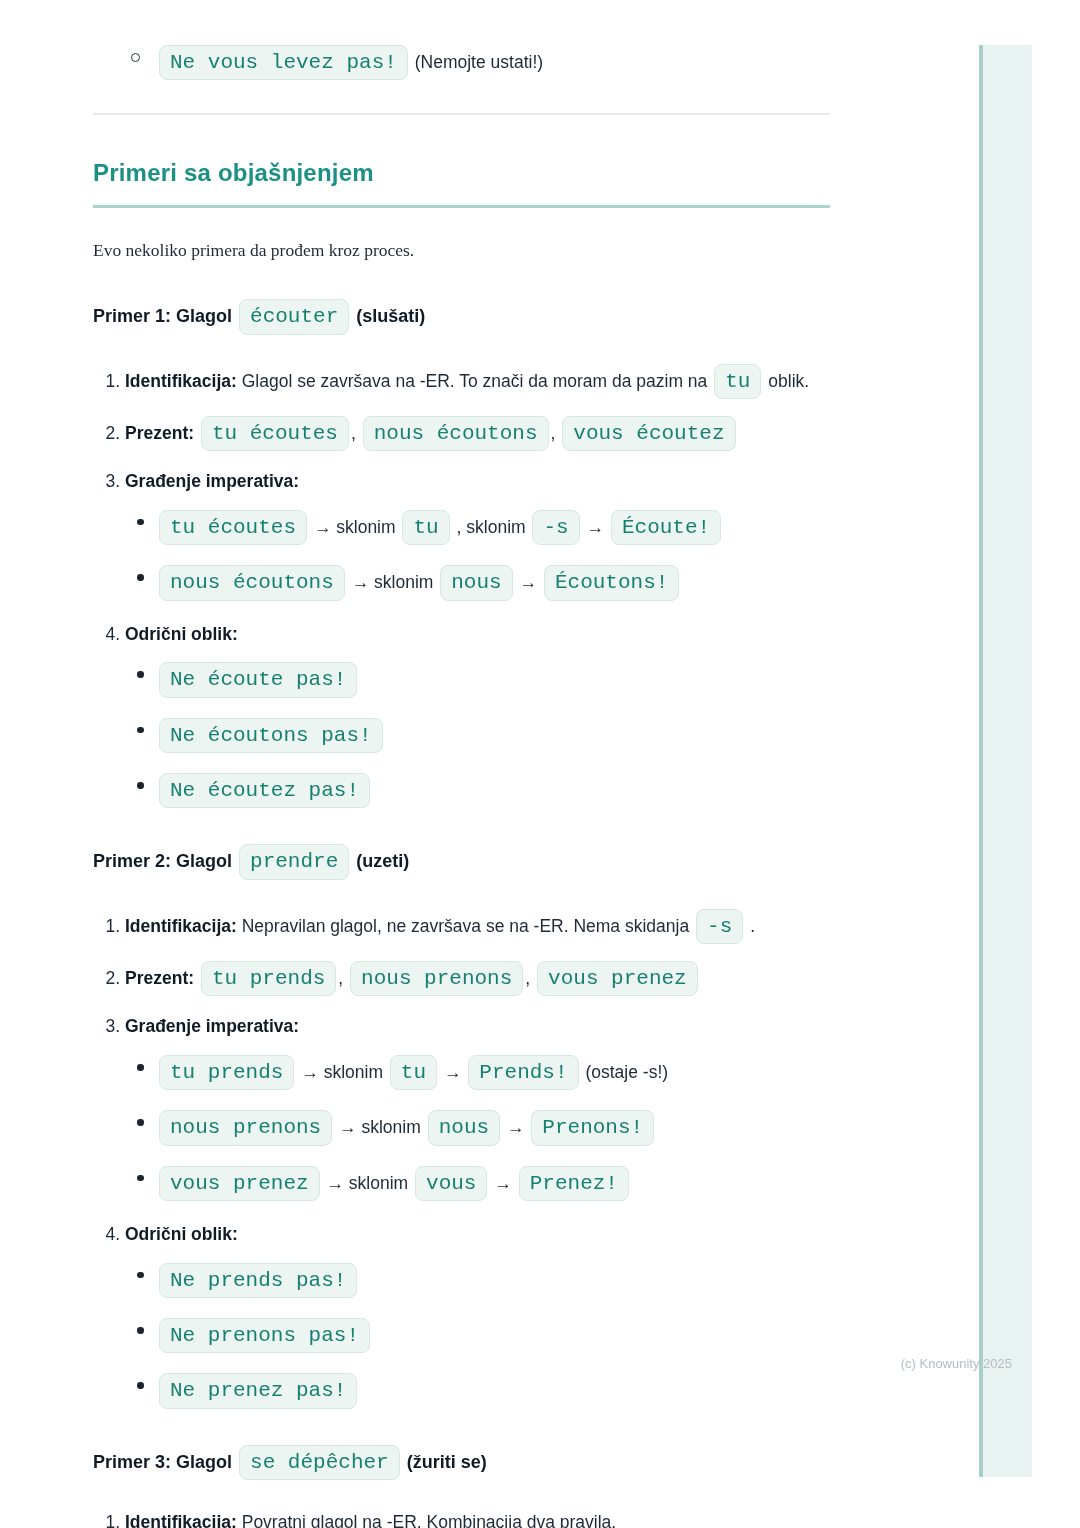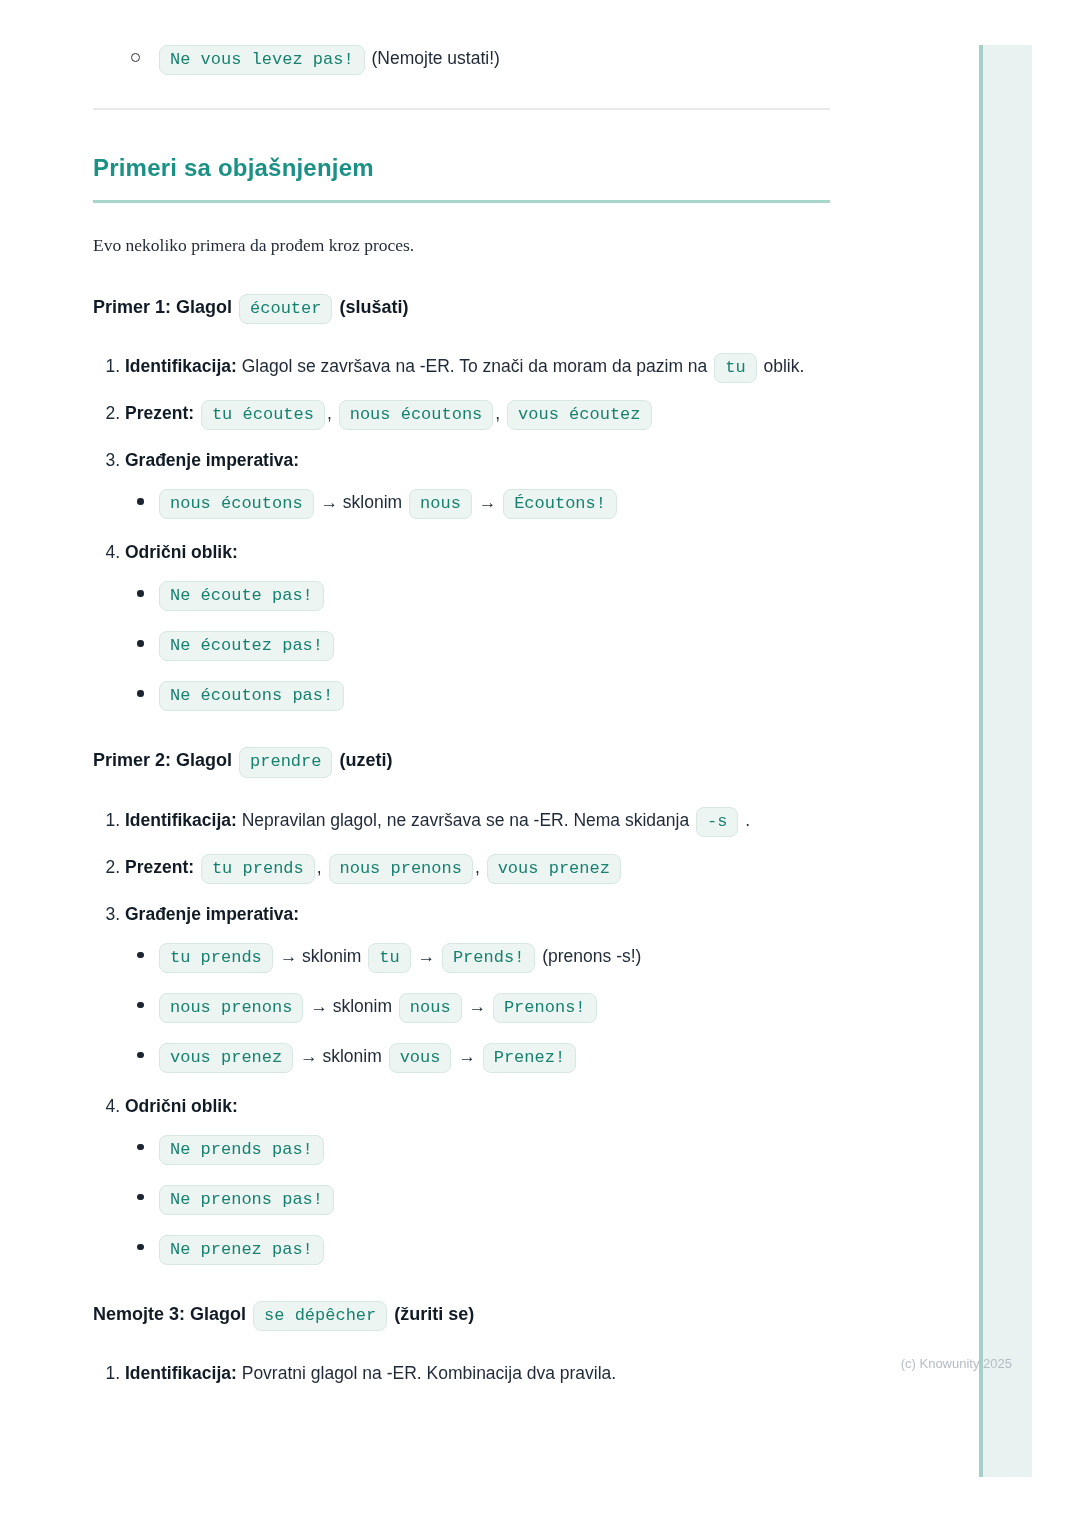--- a/index.html
+++ b/index.html
@@ -22,21 +22,21 @@
     background:#ffffff;color:var(--body-text);
     font-family:"Liberation Sans", sans-serif;
     font-size:17.5px;line-height:1.55;
   }
   .content{position:absolute;left:93px;top:0;width:737px;padding-top:44px;}
 
   
   .code{
     display:inline-block;
     font-family:"Liberation Mono","DejaVu Sans Mono",monospace;
-    font-size:17px;line-height:1.3;
+    font-size:21px;line-height:1.3;
     color:var(--code-text);
     background:var(--code-bg);
     border:1.5px solid var(--code-border);
     border-radius:8px;
     padding:3px 10px;
     margin:1px 2px;
     white-space:nowrap;
     vertical-align:baseline;
   }
   .b{font-weight:700;color:var(--strong-text);margin-top:37px;}
@@ -121,34 +121,43 @@
     <li>
       <span class="b">Prezent:</span>
       <code class="code">tu écoutes</code><span>,</span>
       <code class="code">nous écoutons</code><span>,</span>
       <code class="code">vous écoutez</code>
     </li>
     <li>
       <span class="b">Građenje imperativa:</span>
       <ul class="dots">
         <li>
+          <code class="code">tu écoutes</code>
+          <span>→ sklonim</span>
+          <code class="code">tu</code>
+          <span>, sklonim</span>
+          <code class="code">-s</code>
+          <span>→</span>
+          <code class="code">Écoute!</code>
+        </li>
+        <li>
           <code class="code">nous écoutons</code>
           <span>→ sklonim</span>
           <code class="code">nous</code>
           <span>→</span>
           <code class="code">Écoutons!</code>
         </li>
       </ul>
     </li>
     <li>
       <span class="b">Odrični oblik:</span>
       <ul class="dots">
         <li><code class="code">Ne écoute pas!</code></li>
+        <li><code class="code">Ne écoutons pas!</code></li>
         <li><code class="code">Ne écoutez pas!</code></li>
-        <li><code class="code">Ne écoutons pas!</code></li>
       </ul>
     </li>
   </ol>
 
   <h3 class="primer">
     <span class="b">Primer 2: Glagol</span>
     <code class="code">prendre</code>
     <span class="b">(uzeti)</span>
   </h3>
 
@@ -167,21 +176,21 @@
     </li>
     <li>
       <span class="b">Građenje imperativa:</span>
       <ul class="dots">
         <li>
           <code class="code">tu prends</code>
           <span>→ sklonim</span>
           <code class="code">tu</code>
           <span>→</span>
           <code class="code">Prends!</code>
-          <span>(prenons -s!)</span>
+          <span>(ostaje -s!)</span>
         </li>
         <li>
           <code class="code">nous prenons</code>
           <span>→ sklonim</span>
           <code class="code">nous</code>
           <span>→</span>
           <code class="code">Prenons!</code>
         </li>
         <li>
           <code class="code">vous prenez</code>
@@ -196,21 +205,21 @@
       <span class="b">Odrični oblik:</span>
       <ul class="dots">
         <li><code class="code">Ne prends pas!</code></li>
         <li><code class="code">Ne prenons pas!</code></li>
         <li><code class="code">Ne prenez pas!</code></li>
       </ul>
     </li>
   </ol>
 
   <h3 class="primer">
-    <span class="b">Nemojte 3: Glagol</span>
+    <span class="b">Primer 3: Glagol</span>
     <code class="code">se dépêcher</code>
     <span class="b">(žuriti se)</span>
   </h3>
 
   <ol class="steps">
     <li>
       <span class="b">Identifikacija:</span>
       <span>Povratni glagol na -ER. Kombinacija dva pravila.</span>
     </li>
   </ol>

